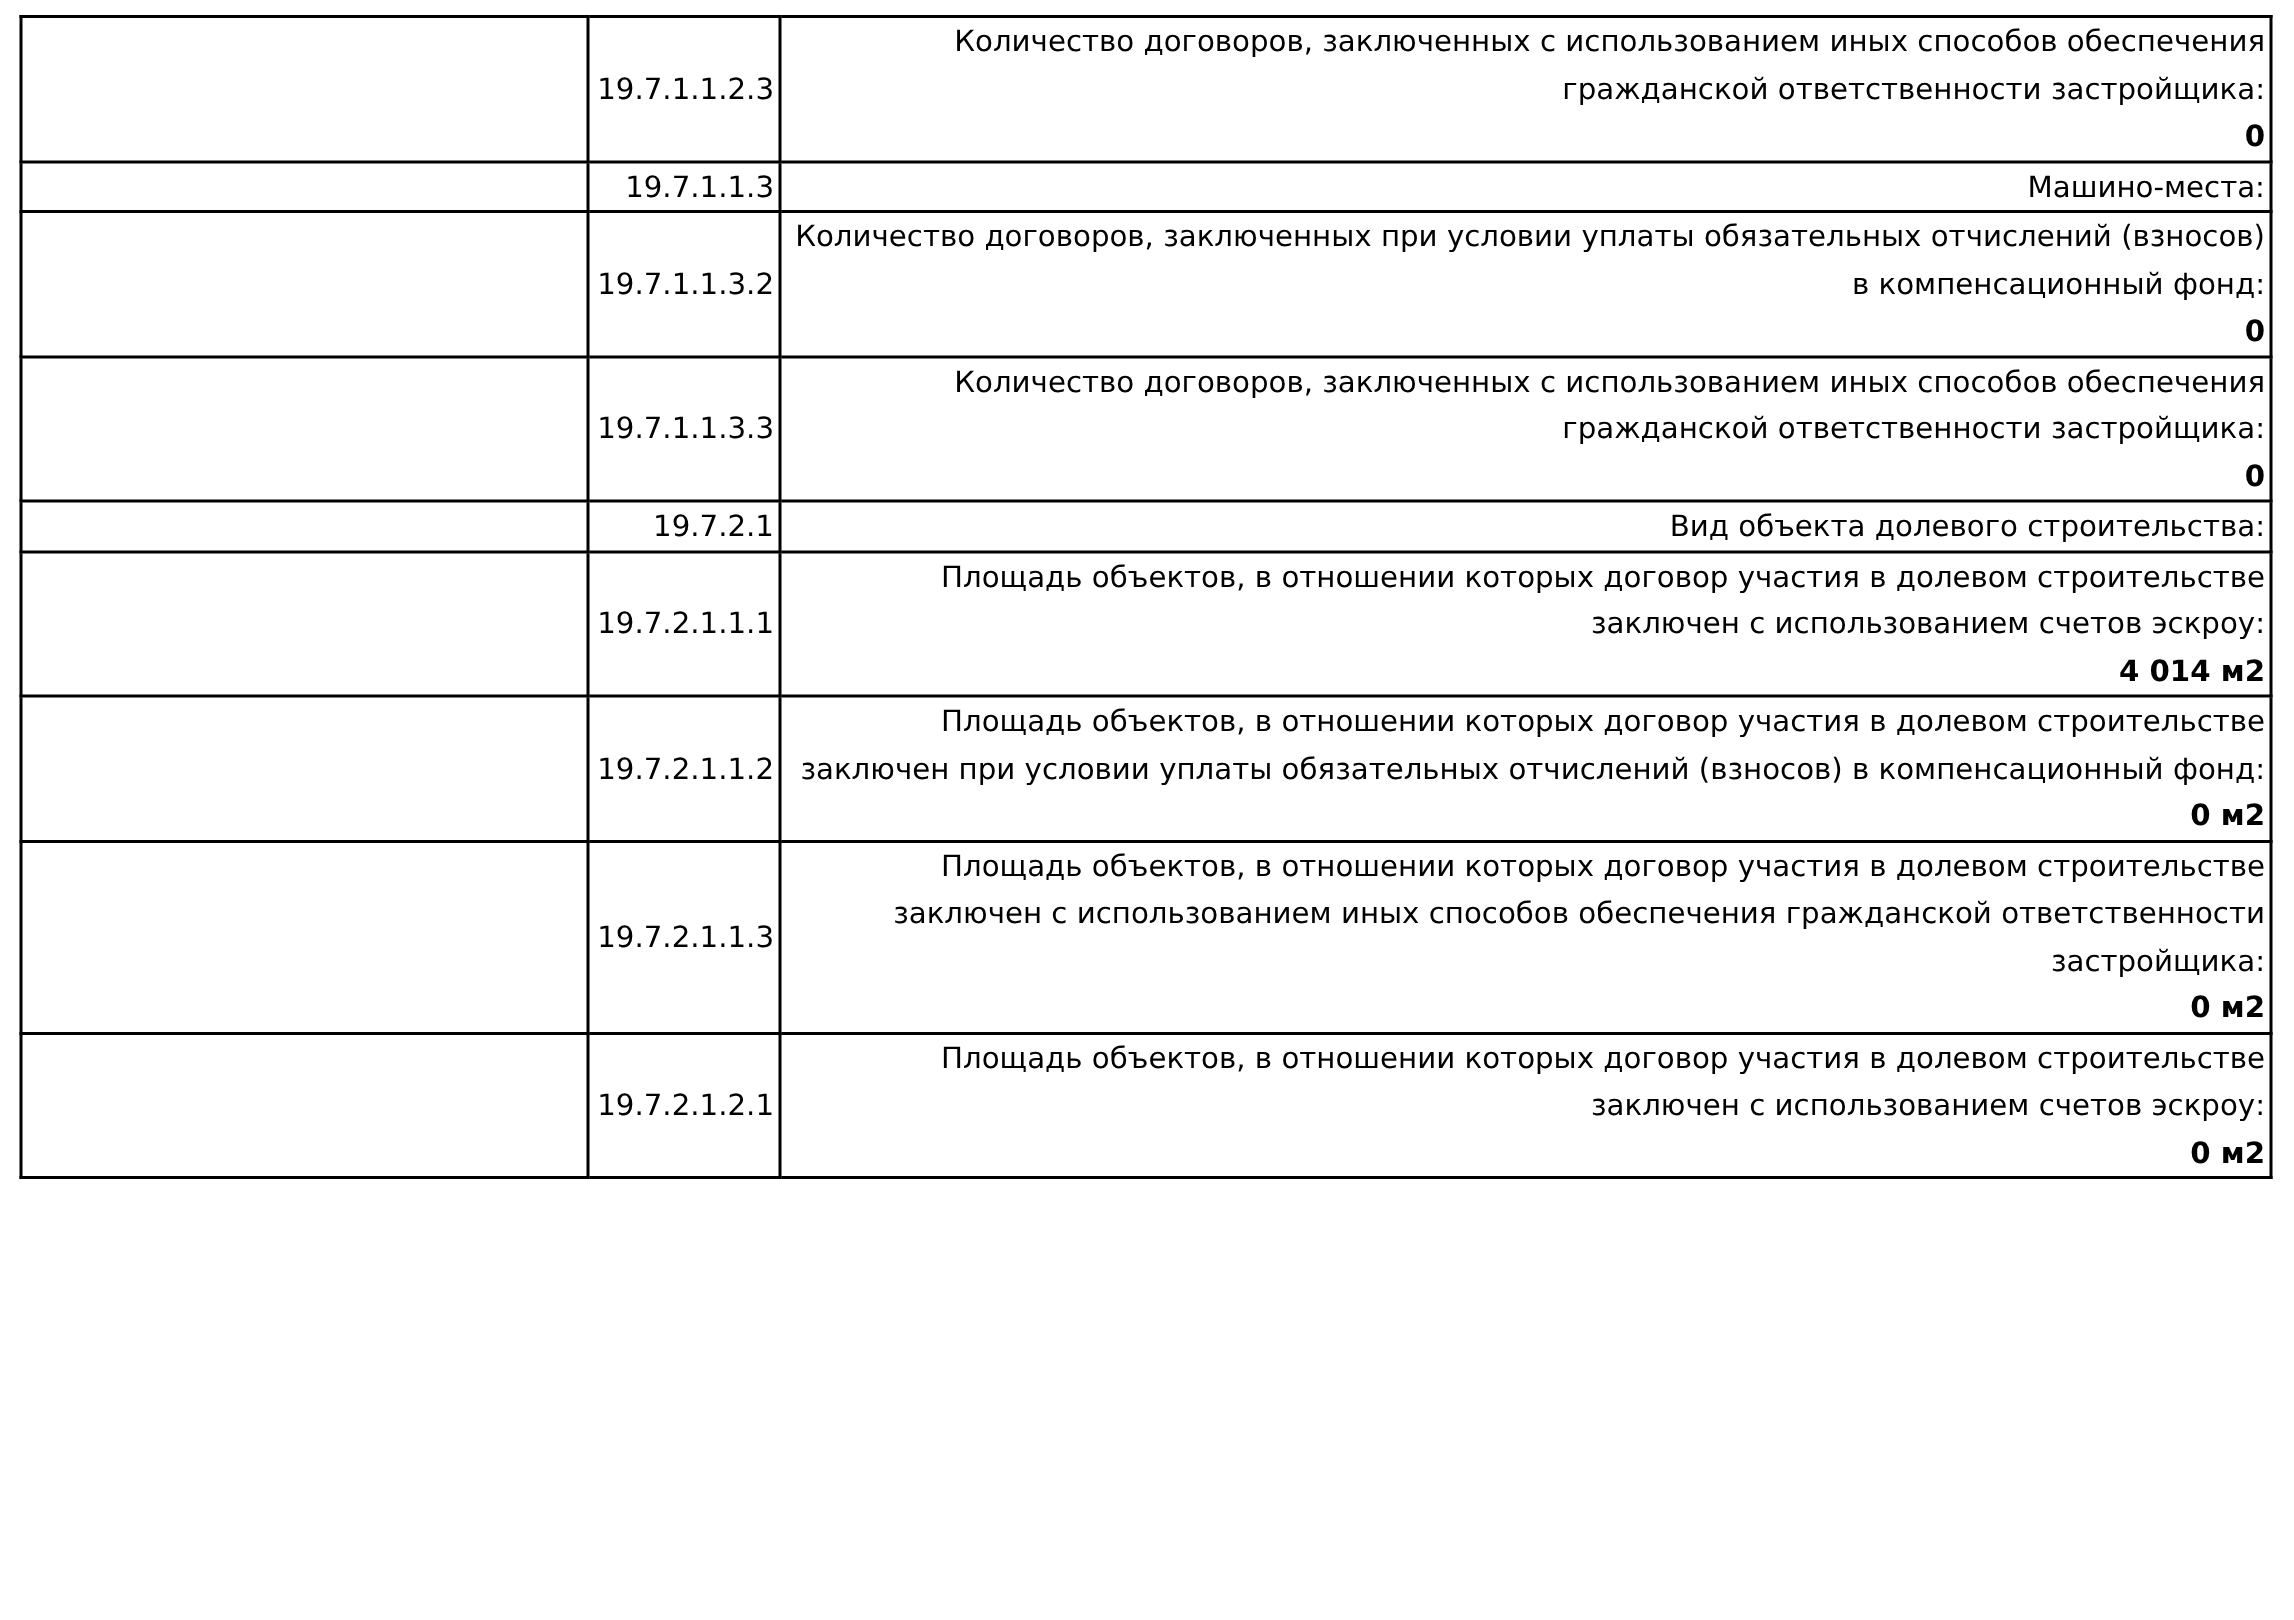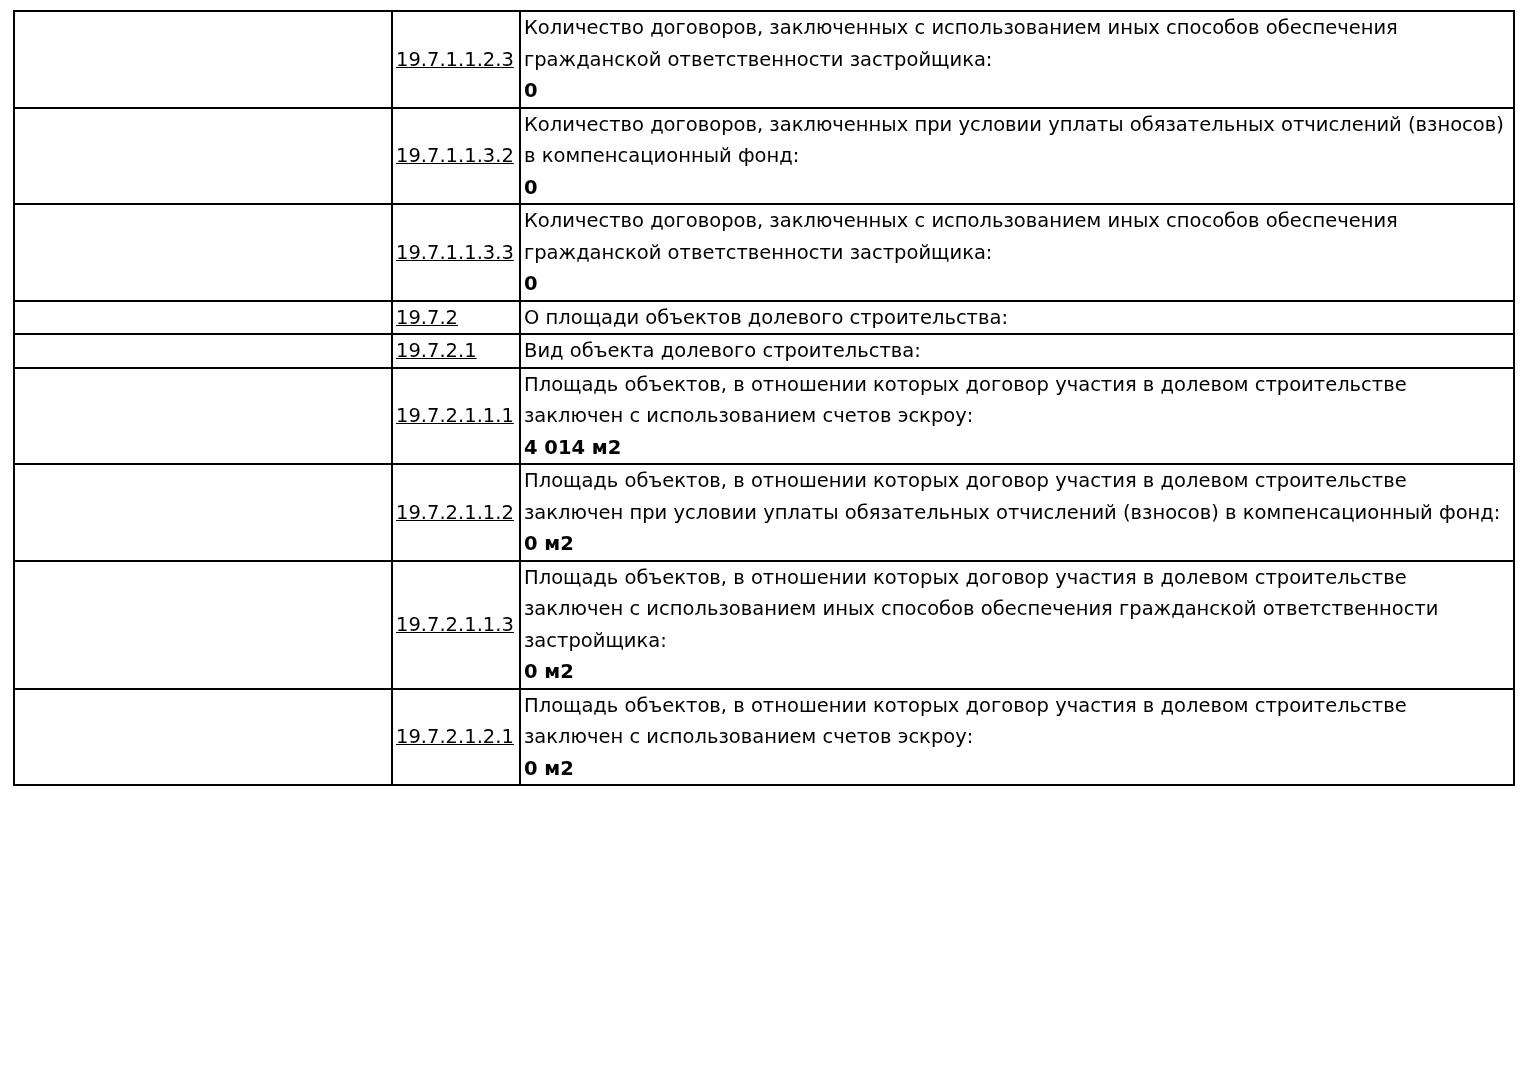--- a/index.html
+++ b/index.html
@@ -21,23 +21,24 @@
     width: 1500px;
   }
   table.decl td {
     border: 2px solid var(--border-color, #000000);
     vertical-align: middle;
     font-size: 19.5px;
     line-height: 31.5px;
     padding: 0 3px 0 3px;
     overflow: hidden;
     word-wrap: break-word;
+    text-align: right;
   }
   td.c1 { padding: 0; }
-  td.c2 { padding-left: 3px; padding-right: 0; white-space: nowrap; text-decoration: underline; }
+  td.c2 { padding-left: 3px; padding-right: 0; white-space: nowrap; }
   td.c3 { padding-left: 3px; padding-right: 4px; }
   .value { font-weight: bold; }
 </style>
 </head>
 <body style="background: rgb(255, 255, 255); color: rgb(0, 0, 0);">
 
 <div class="page">
   <table class="decl">
     <colgroup>
       <col style="width:378px">
@@ -45,32 +46,32 @@
       <col style="width:994px">
     </colgroup>
     <tbody>
         <tr>
     <td class="c1"></td>
     <td class="c2"><span>19.7.1.1.2.3</span></td>
     <td class="c3"><span>Количество договоров, заключенных с использованием иных способов обеспечения гражданской ответственности застройщика:</span><div class="value">0</div></td>
   </tr>
         <tr>
     <td class="c1"></td>
+    <td class="c2"><span>19.7.1.1.3</span></td>
+    <td class="c3"><span>Машино-места:</span></td>
+  </tr>
+        <tr>
+    <td class="c1"></td>
     <td class="c2"><span>19.7.1.1.3.2</span></td>
     <td class="c3"><span>Количество договоров, заключенных при условии уплаты обязательных отчислений (взносов) в компенсационный фонд:</span><div class="value">0</div></td>
   </tr>
         <tr>
     <td class="c1"></td>
     <td class="c2"><span>19.7.1.1.3.3</span></td>
     <td class="c3"><span>Количество договоров, заключенных с использованием иных способов обеспечения гражданской ответственности застройщика:</span><div class="value">0</div></td>
-  </tr>
-        <tr>
-    <td class="c1"></td>
-    <td class="c2"><span>19.7.2</span></td>
-    <td class="c3"><span>О площади объектов долевого строительства:</span></td>
   </tr>
         <tr>
     <td class="c1"></td>
     <td class="c2"><span>19.7.2.1</span></td>
     <td class="c3"><span>Вид объекта долевого строительства:</span></td>
   </tr>
         <tr>
     <td class="c1"></td>
     <td class="c2"><span>19.7.2.1.1.1</span></td>
     <td class="c3"><span>Площадь объектов, в отношении которых договор участия в долевом строительстве заключен с использованием счетов эскроу:</span><div class="value">4 014 м2</div></td>

